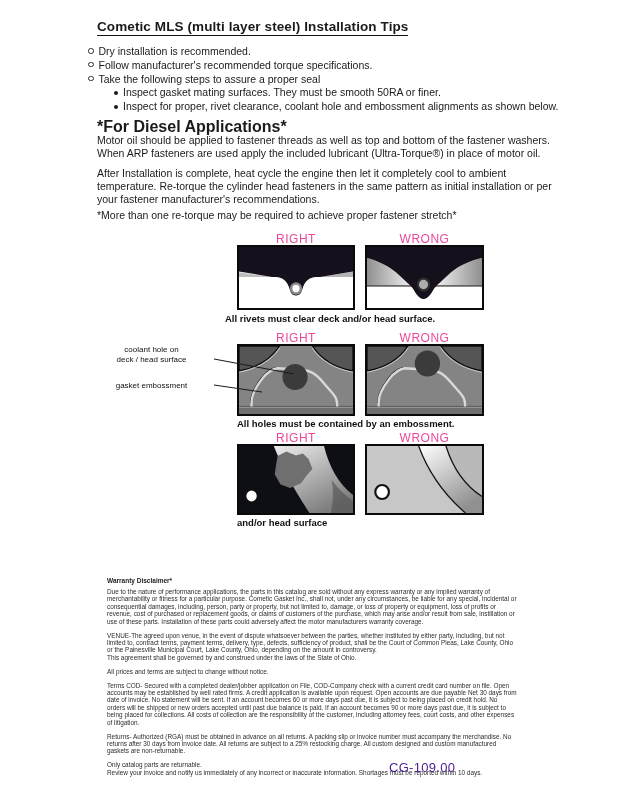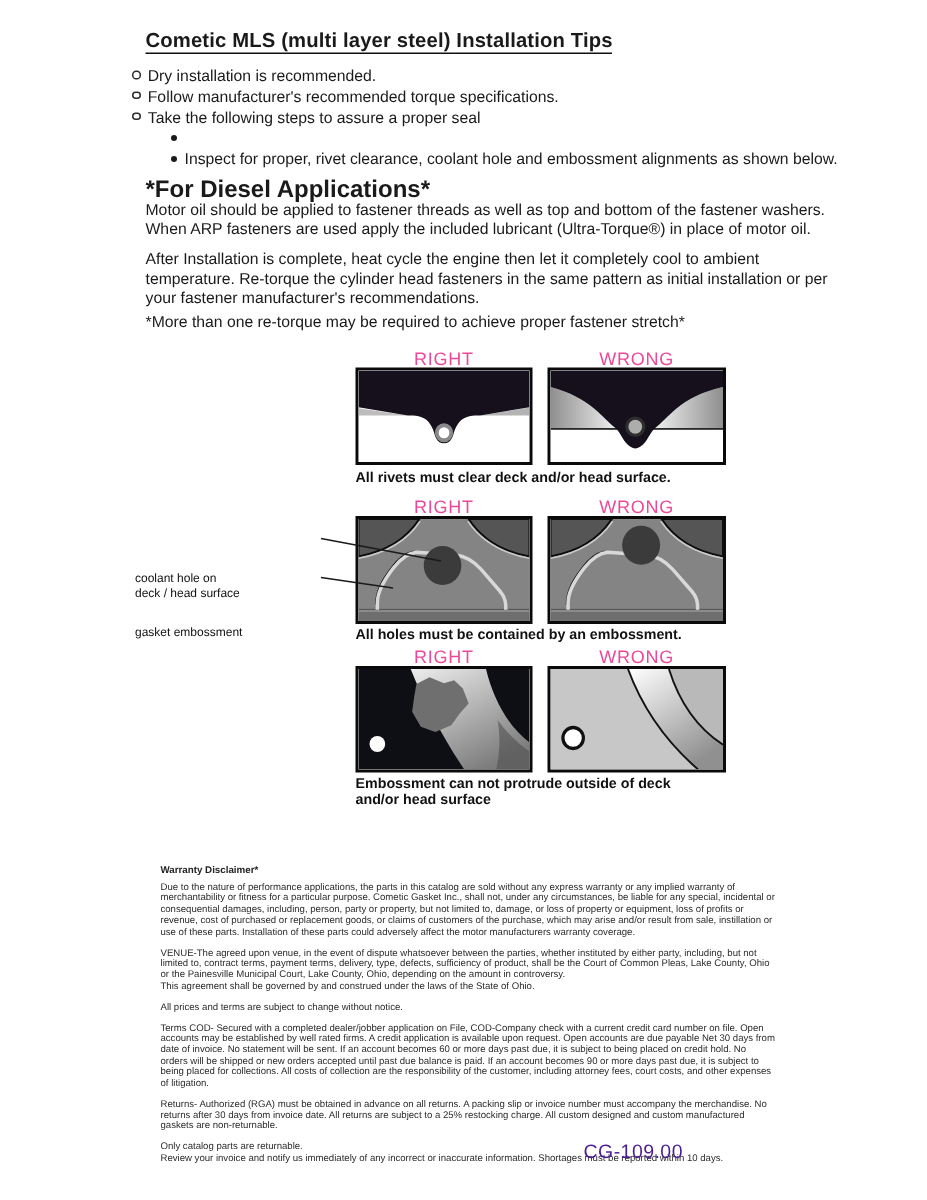--- a/index.html
+++ b/index.html
@@ -26,40 +26,40 @@
   .para{left:97px;width:468px;font-size:10.5px;line-height:12.8px;}
   .p1{top:134px;}
   .p2{top:167px;}
   .note{top:209px;white-space:nowrap;}
 
   
   .dg-label{font-size:12px;letter-spacing:.5px;text-align:center;color:#ec4899;}
   .dg-box{border:2px solid #0a0a0a;box-sizing:border-box;background:#fff;overflow:hidden;}
   .dg-box svg{display:block;width:100%;height:100%;}
   .caption{font-size:9.5px;font-weight:bold;color:#111;line-height:11px;}
-  .ann{font-size:8px;line-height:9.6px;text-align:left;color:#111;width:123px;left:90px;margin-top:36px;}
+  .ann{font-size:8px;line-height:9.6px;text-align:center;color:#111;width:123px;left:90px;}
   .ptr{left:210px;top:352px;pointer-events:none;}
 
   
   .wd-head{left:107px;top:577px;font-size:6.5px;font-weight:bold;color:#222;}
   .wd{left:107px;top:588px;width:410px;color:#2c2c2c;}
   .wd p{font-size:6.4px;line-height:7.4px;margin:0 0 6.5px 0;white-space:pre-line;}
 
   .pageno{left:389px;top:760px;font-size:13px;letter-spacing:.3px;color:#4c1d95;text-align:center;}
 </style>
 </head>
 <body>
 
 <div class="abs title">Cometic MLS (multi layer steel) Installation Tips</div>
 
 <div class="abs tips">
   <div class="tip-row"><span class="dot open"></span><span>Dry installation is recommended.</span></div>
   <div class="tip-row"><span class="dot open"></span><span>Follow manufacturer's recommended torque specifications.</span></div>
   <div class="tip-row"><span class="dot open"></span><span>Take the following steps to assure a proper seal</span></div>
-  <div class="tip-row tip-sub"><span class="dot fill"></span></div>
+  <div class="tip-row tip-sub"><span class="dot fill"></span><span>Inspect gasket mating surfaces.  They must be smooth 50RA or finer.</span></div>
   <div class="tip-row tip-sub"><span class="dot fill"></span><span>Inspect for proper, rivet clearance, coolant hole and embossment alignments as shown below.</span></div>
 </div>
 
 <div class="abs sec-head">*For Diesel Applications*</div>
 <div class="abs para p1">Motor oil should be applied to fastener threads as well as top and bottom of the fastener washers. When ARP fasteners are used apply the included lubricant (Ultra-Torque®) in place of motor oil.</div>
 <div class="abs para p2">After Installation is complete, heat cycle the engine then let it completely cool to ambient temperature. Re-torque the cylinder head fasteners in the same pattern as initial installation or per your fastener manufacturer's recommendations.</div>
 <div class="abs para note">*More than one re-torque may be required to achieve proper fastener stretch*</div>
 
 <div class="abs dg-label" style="left:237px;top:232px;width:118px;">RIGHT</div>
 <div class="abs dg-label" style="left:365px;top:232px;width:119px;">WRONG</div>
@@ -88,21 +88,21 @@
     </defs>
     <rect x="0" y="0" width="118" height="61" fill="#ffffff"></rect>
     <path d="M0,11 C13,14.5 22,19 30,25.5 C36,30.5 40,35 44,38 L44.5,38.6 H0 Z" fill="url(#g1L)"></path>
     <path d="M118,11 C103,14.5 94,19 86,25.5 C80,30.5 76,35 72,38 L71.5,38.6 H118 Z" fill="url(#g1R)"></path>
     <rect x="0" y="38.4" width="118" height="1.1" fill="#161616"></rect>
     <path d="M0,0 H118 V11 C103,14.5 94,19 86,25.5 C80,30.5 76,35 72,38 C68.5,41 67,45 65,47.5 C62.5,50.5 60,52 58,52 C56,52 53.5,50.5 51,47.5 C49,45 47.5,41 44,38 C40,35 36,30.5 30,25.5 C22,19 13,14.5 0,11 Z" fill="#15101b"></path>
     <circle cx="58" cy="37.5" r="5.8" fill="#adadad" stroke="#2e2e2e" stroke-width="2.2"></circle>
   </svg>
 </div>
 
-<div class="abs caption" style="left:237px;top:313px;">All rivets must clear deck and/or head surface.</div>
+<div class="abs caption" style="left:225px;top:313px;">All rivets must clear deck and/or head surface.</div>
 
 <div class="abs dg-label" style="left:237px;top:331px;width:118px;">RIGHT</div>
 <div class="abs dg-label" style="left:365px;top:331px;width:119px;">WRONG</div>
 
 <div class="abs ann" style="top:345px;">
   <div>coolant hole on</div>
   <div>deck / head surface</div>
 </div>
 <div class="abs ann" style="top:381px;">gasket embossment</div>
 
@@ -175,21 +175,20 @@
     <rect x="0" y="0" width="118" height="67" fill="#c7c7c7"></rect>
     <path d="M81,0 H118 V50.5 C100.5,39.5 88,21.8 81,0 Z" fill="#b9b9b9"></path>
     <path d="M53,0 H81 C88,21.8 100.5,39.5 118,50.5 V67 H101 C79,48.5 63,26.5 53,0 Z" fill="url(#g3w)"></path>
     <path d="M53,0 C63,26.5 79,48.5 101,67" fill="none" stroke="#121212" stroke-width="1.3"></path>
     <path d="M81,0 C88,21.8 100.5,39.5 118,50.5" fill="none" stroke="#121212" stroke-width="1.3"></path>
     <circle cx="15.5" cy="46" r="7" fill="#ffffff" stroke="#101010" stroke-width="2.2"></circle>
   </svg>
 </div>
 
 <div class="abs caption" style="left:237px;top:517px;width:250px;">
-  <div>Embossment can not protrude outside of deck</div>
   <div>and/or head surface</div>
 </div>
 
 <div class="abs wd-head">Warranty Disclaimer*</div>
 <div class="abs wd">
   <p>Due to the nature of performance applications, the parts in this catalog are sold without any express warranty or any implied warranty of merchantability or fitness for a particular purpose.  Cometic Gasket Inc., shall not, under any circumstances, be liable for any special, incidental or consequential damages, including, person, party or property, but not limited to, damage, or loss of property or equipment, loss of profits or revenue, cost of purchased or replacement goods, or claims of customers of the purchase, which may arise and/or result from sale, instillation or use of these parts.  Installation of these parts could adversely affect the motor manufacturers warranty coverage.</p>
   <p>VENUE-The agreed upon venue, in the event of dispute whatsoever between the parties, whether instituted by either party, including, but not limited to, contract terms, payment terms, delivery, type, defects, sufficiency of product, shall be the Court of Common Pleas, Lake County, Ohio or the Painesville Municipal Court, Lake County, Ohio, depending on the amount in controversy.
 This agreement shall be governed by and construed under the laws of the State of Ohio.</p>
   <p>All prices and terms are subject to change without notice.</p>
   <p>Terms COD- Secured with a completed dealer/jobber application on File, COD-Company check with a current credit card number on file.  Open accounts may be established by well rated firms.  A credit application is available upon request.  Open accounts are due payable Net 30 days from date of invoice.  No statement will be sent.  If an account becomes 60 or more days past due, it is subject to being placed on credit hold.  No orders will be shipped or new orders accepted until past due balance is paid.  If an account becomes 90 or more days past due, it is subject to being placed for collections.  All costs of collection are the responsibility of the customer, including attorney fees, court costs, and other expenses of litigation.</p>

